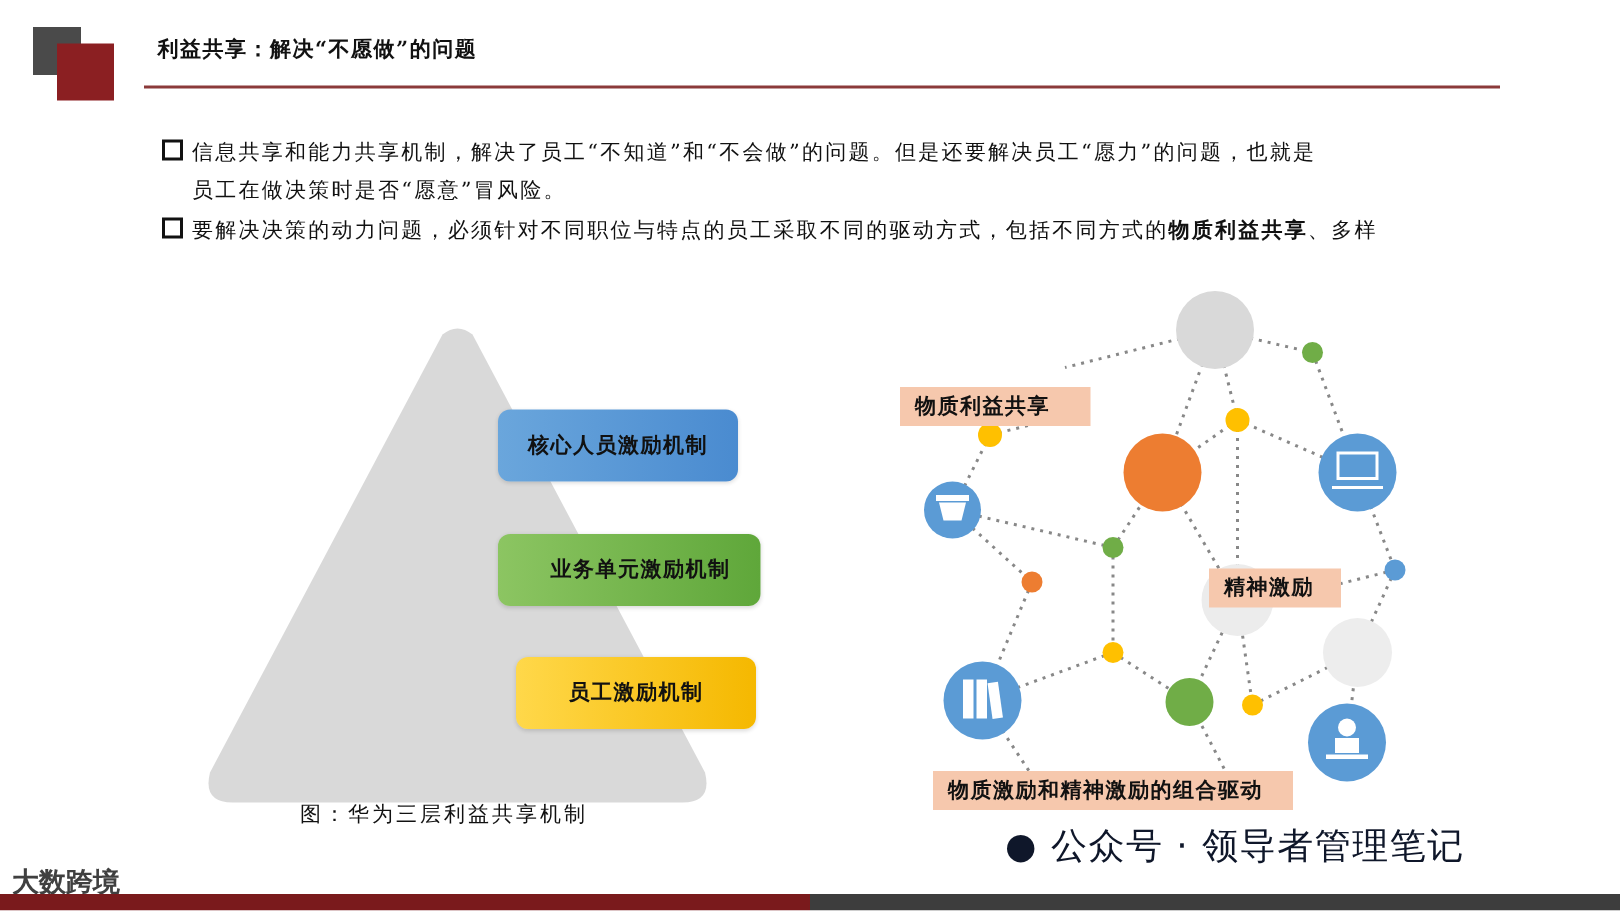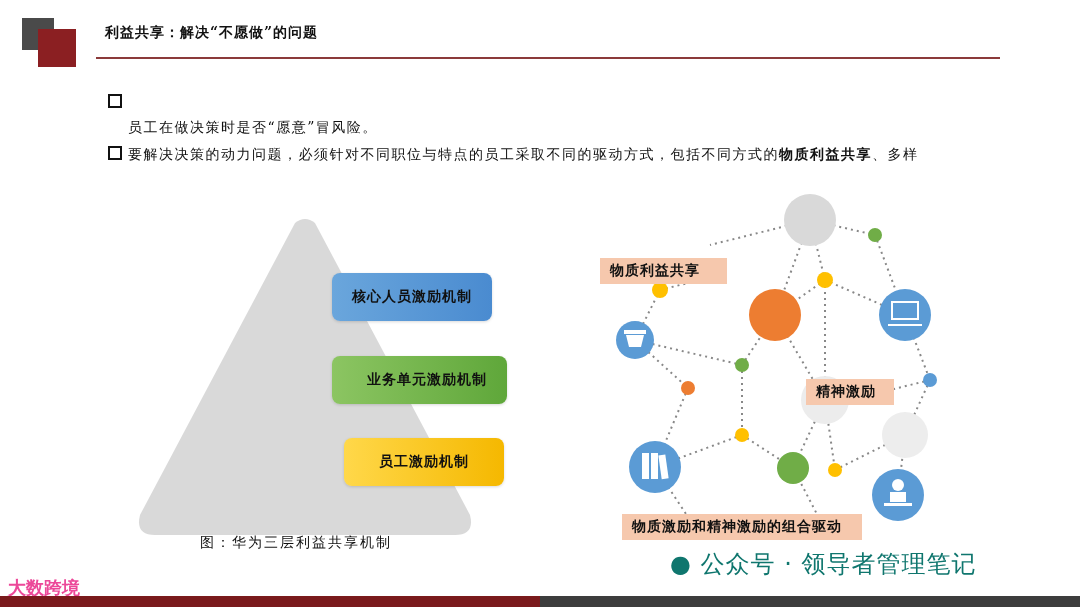--- a/index.html
+++ b/index.html
@@ -21,35 +21,35 @@
           box-shadow:0 1px 3px rgba(0,0,0,0.15); letter-spacing:1px;font-family:Liberation Serif, serif; }
   .t1 { top:273px; background:linear-gradient(90deg,#6aa6dc,#4a8bd0); }
   .t2 { top:356px; background:linear-gradient(90deg,#8cc562,#5fa73a);padding-left:15px; }
   .t3 { top:438px; background:linear-gradient(90deg,#ffd84a,#f5b800);margin-left:12px; }
   .caption { position:absolute; left:200px; top:534px; font-size:14px; letter-spacing:2px; }
   .net { position:absolute; left:580px; top:185px; }
   .lbl { position:absolute; background:#f6c8ad; font-size:14px; font-weight:bold; padding:4px 10px; letter-spacing:1px; }
   .lbl1 { left:600px; top:258px; width:107px; }
   .lbl2 { left:806px; top:379px; width:68px; }
   .lbl3 { left:622px; top:514px; width:220px; }
-  .wm { position:absolute; left:670px; top:548px; font-family:"DejaVu Sans", sans-serif; font-size:24px; color:#0f766e; letter-spacing:1px; }
-  .wm2 { position:absolute; left:8px; top:576px; font-family:"DejaVu Sans", sans-serif; font-size:18px; color:#ec4899; font-weight:bold; }
+  .wm { position:absolute; left:670px; top:548px; font-family:"DejaVu Sans", sans-serif; font-size:24px; color:#0f172a; letter-spacing:1px; }
+  .wm2 { position:absolute; left:8px; top:576px; font-family:"DejaVu Sans", sans-serif; font-size:18px; color:#404040; font-weight:bold; }
   .bar-red { position:absolute; left:0; top:596px; width:540px; height:11px; background:#7a1a1c; }
   .bar-gray { position:absolute; left:540px; top:596px; width:540px; height:11px; background:#3d3d3d; }
 </style>
 </head>
 <body>
 
 <div class="sq-gray"></div>
 <div class="sq-red"></div>
 <div class="title">利益共享：解决“不愿做”的问题</div>
 <div class="title-rule"></div>
 
 <div class="para p1">
-  <span class="box"></span>
+  <span class="box"></span><span>信息共享和能力共享机制，解决了员工“不知道”和“不会做”的问题。但是还要解决员工“愿力”的问题，也就是</span>
   <span class="indent">员工在做决策时是否“愿意”冒风险。</span>
 </div>
 <div class="para p2">
   <span class="box"></span><span>要解决决策的动力问题，必须针对不同职位与特点的员工采取不同的驱动方式，包括不同方式的</span><b>物质利益共享</b><span>、多样</span>
 </div>
 
 <svg class="pyramid" width="350" height="325">
   <path d="M165,8 Q175,0 185,8 L340,300 Q345,320 325,320 L25,320 Q5,320 10,300 Z" fill="#d9d9d9"></path>
 </svg>
 <div class="tier t1">核心人员激励机制</div>

